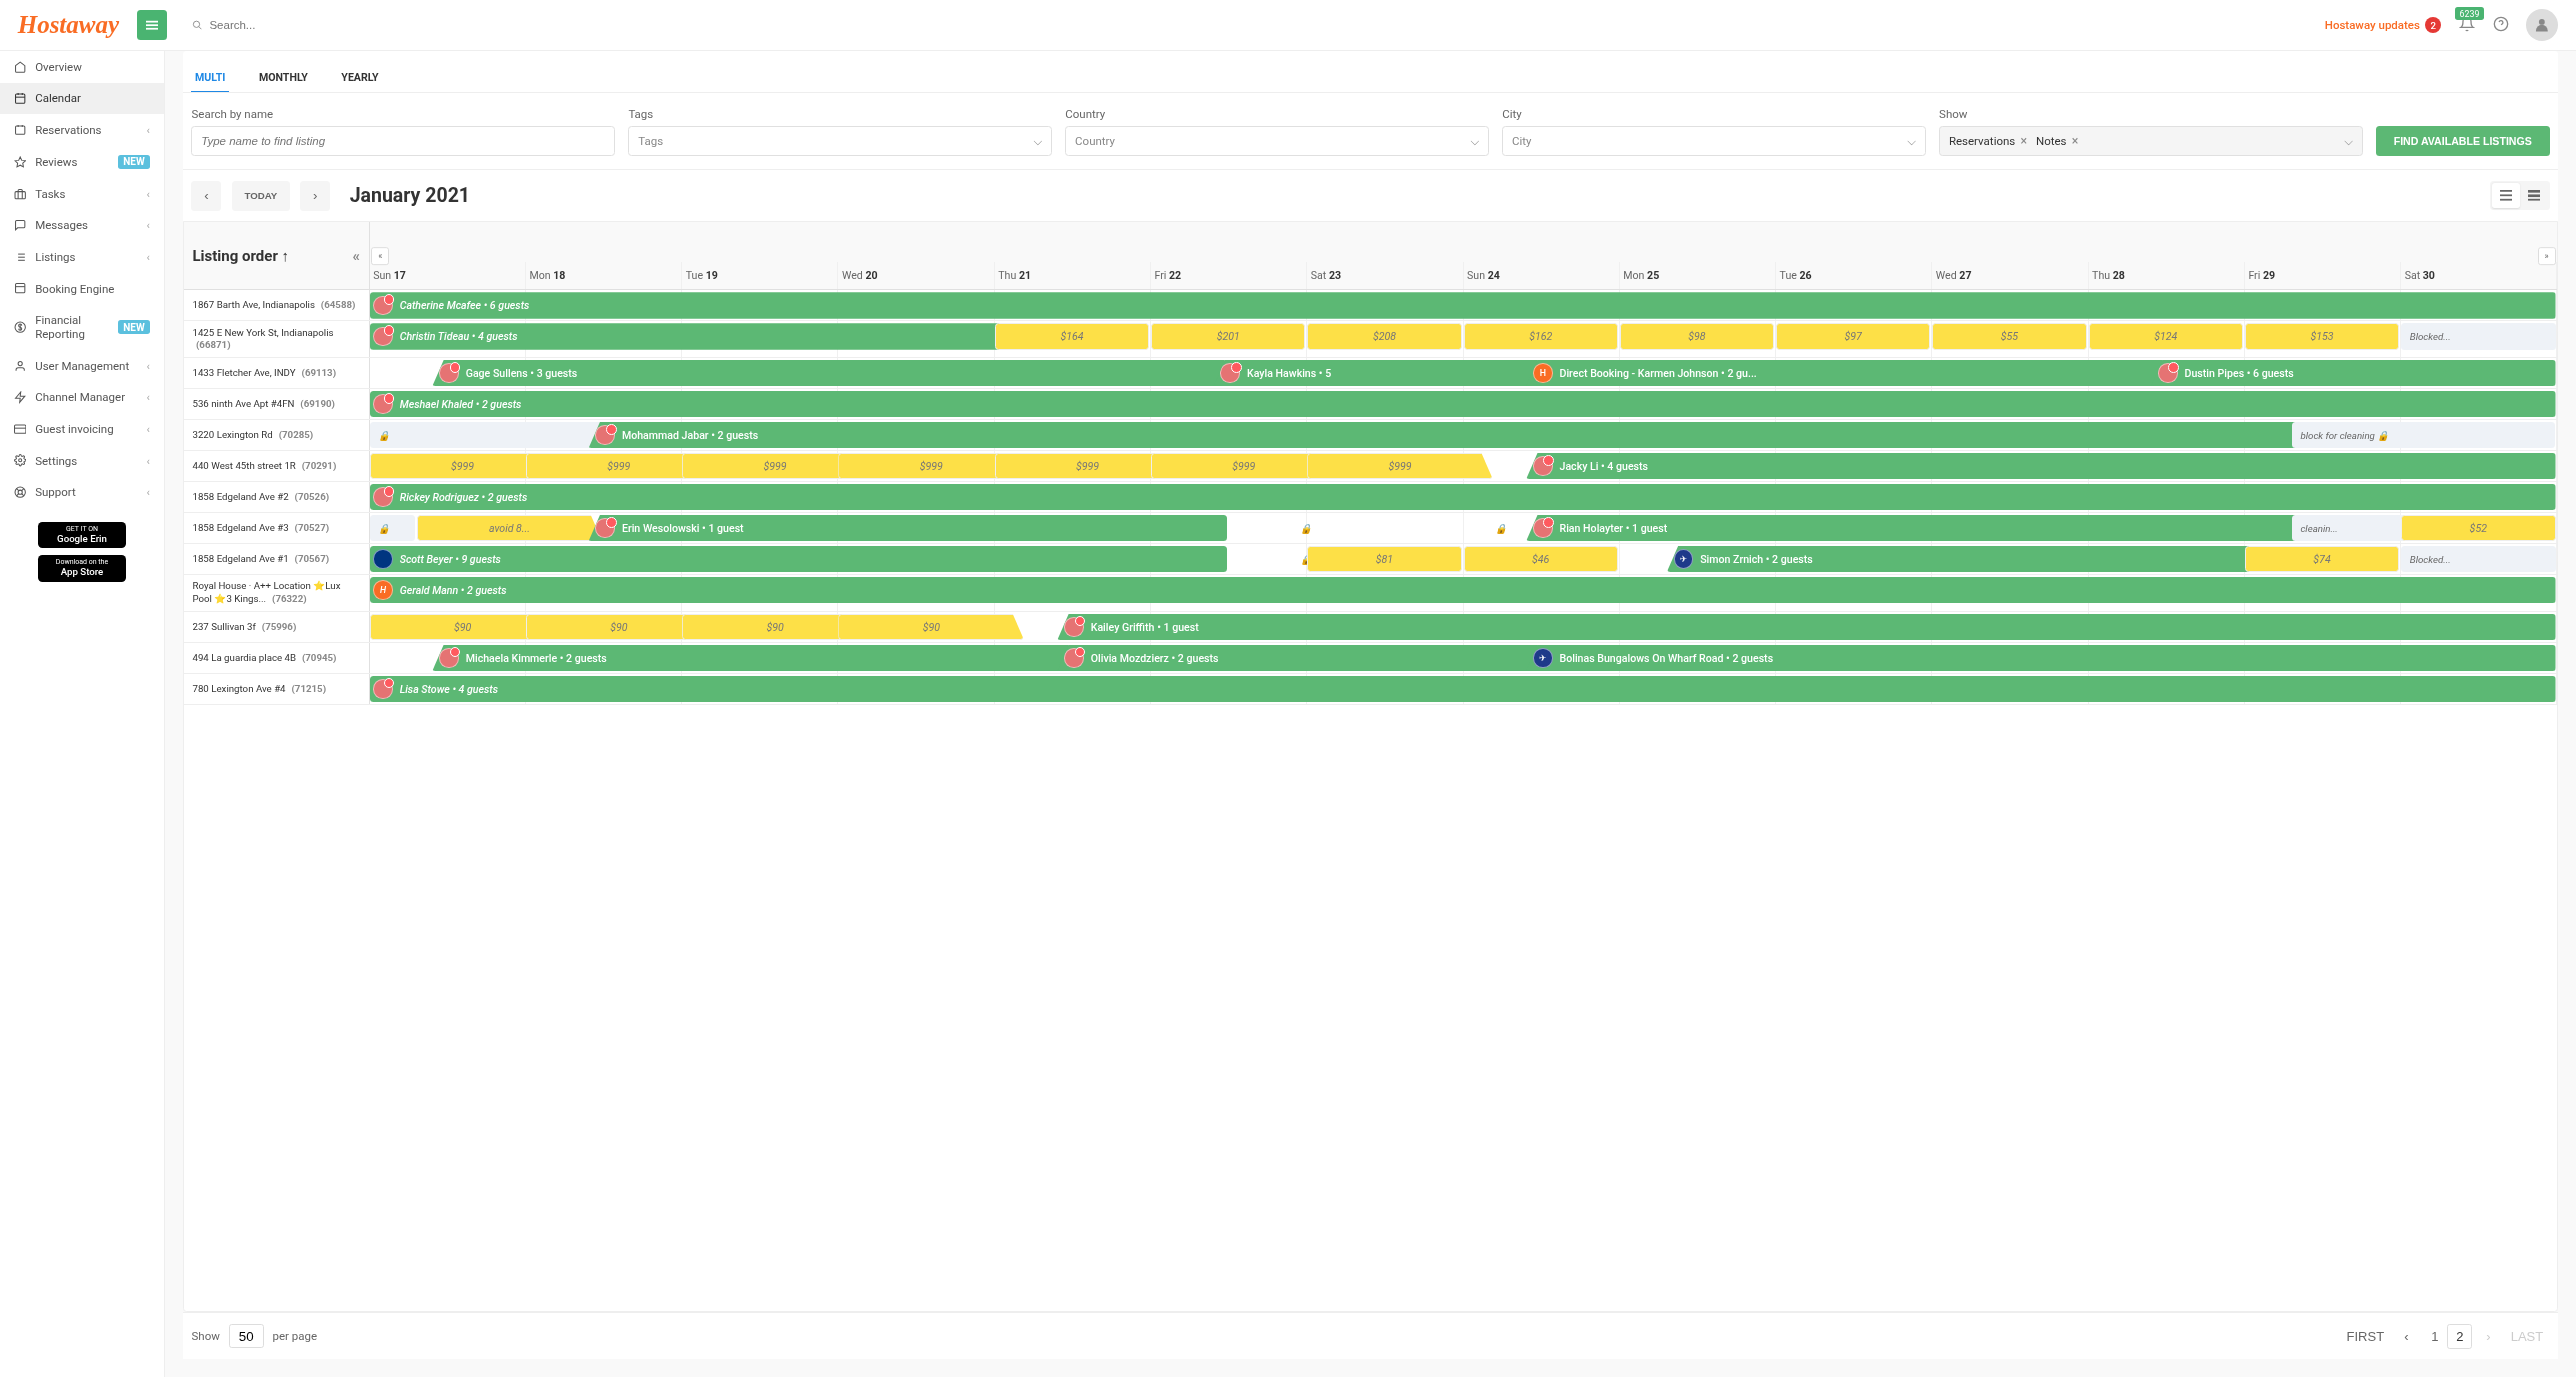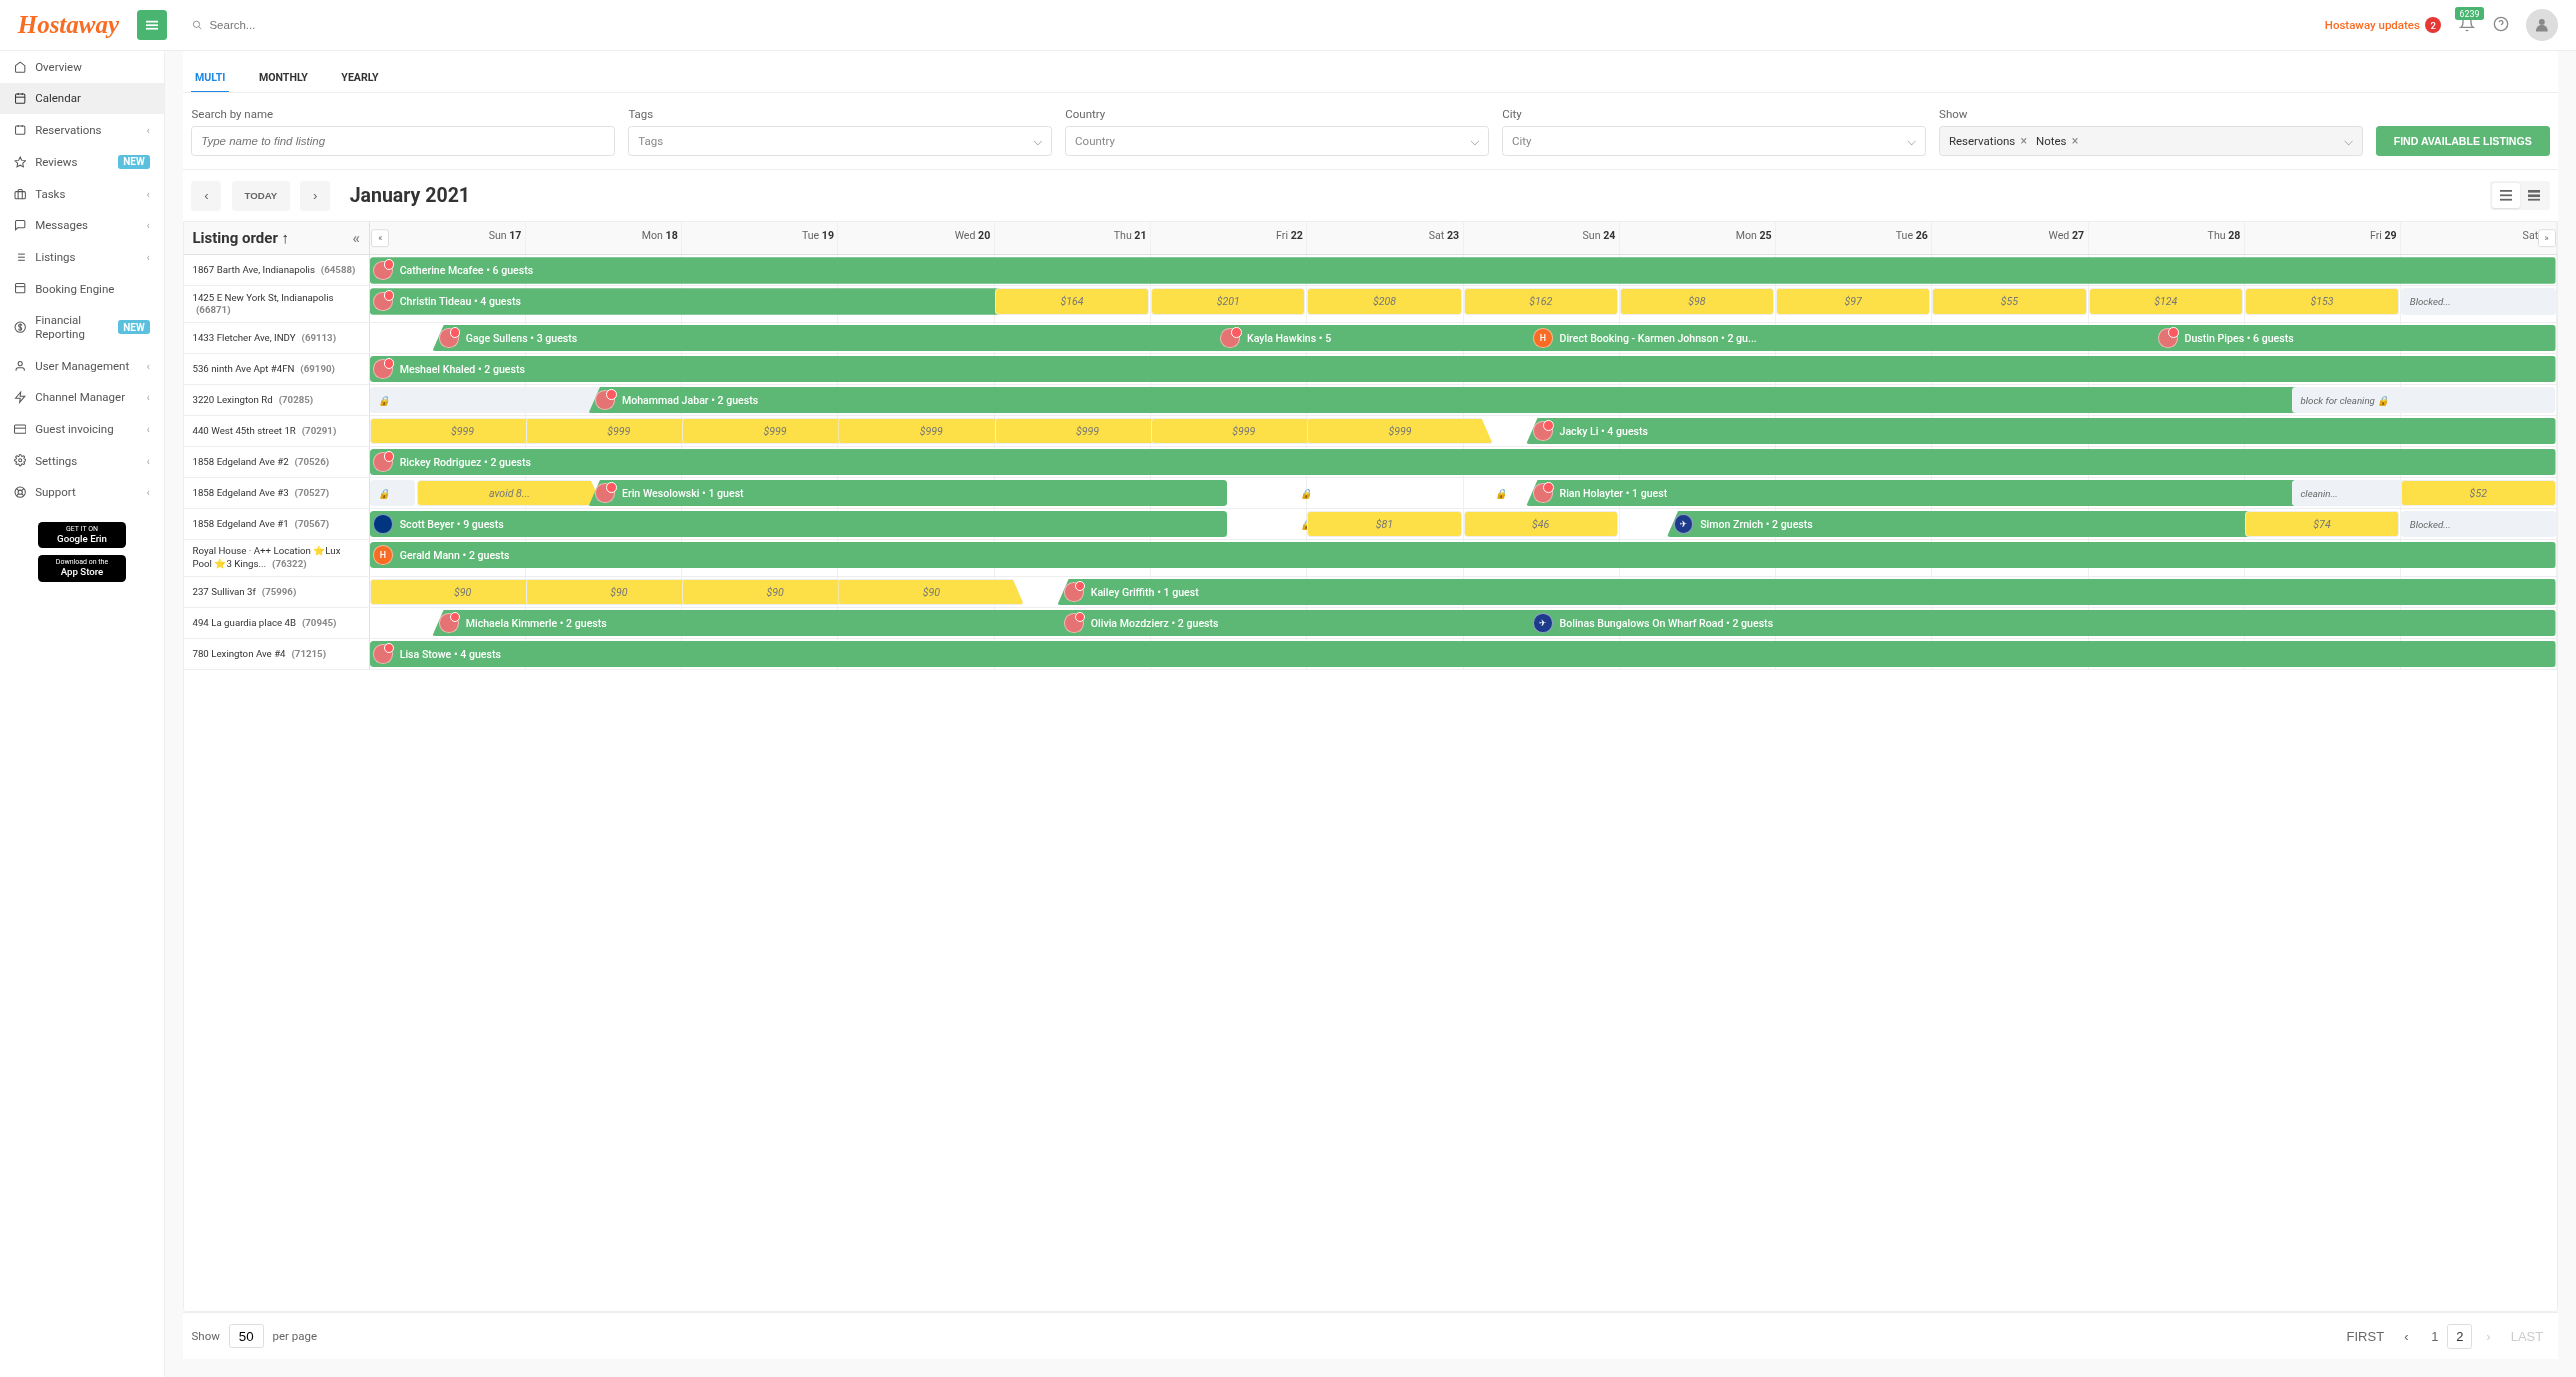--- a/index.html
+++ b/index.html
@@ -56,36 +56,36 @@
 .view-toggle { margin-left: auto; display: flex; background: #f5f5f5; border-radius: 3.5px; padding: 1.8px; }
 .view-toggle button { width: 28px; height: 25px; border: none; background: transparent; cursor: pointer; border-radius: 2.7px; color: #666; display:flex; align-items:center; justify-content:center;}
 .view-toggle button.active { background: #fff; box-shadow: 0 0.9px 1.8px rgba(0,0,0,0.1); }
 
 
 .calendar { flex: 1; display: flex; flex-direction: column; overflow: hidden; background: #fff; border: 0.9px solid #eee; border-radius: 0 0 3.5px 3.5px;}
 .cal-row-header { display: flex; border-bottom: 0.9px solid #e0e0e0; background: #f9f9f9; }
 .listing-header-cell { width: 186px; padding: 7px 8.8px; font-weight: bold; font-size: 15px; display: flex; align-items: center; flex-shrink: 0; border-right: 0.9px solid #e0e0e0; position: relative; gap: 36px;}
 .listing-header-cell .collapse-icon { margin-left: auto; color: #888; cursor: pointer; }
 .date-header-cells { flex: 1; display: flex; position: relative; }
-.date-cell { flex: 1; min-width: 64px; text-align: right; padding: 7px 3.5px; font-size: 10.6px; color: #666; border-right: 0.9px solid #f0f0f0; }
+.date-cell { flex: 1; min-width: 64px; text-align: left; padding: 7px 3.5px; font-size: 10.6px; color: #666; border-right: 0.9px solid #f0f0f0; margin-top: 40px; }
 .date-cell .day { font-weight: bold; color: #333; }
 .date-nav-arrow { position: absolute; top: 50%; transform: translateY(-50%); width: 17.7px; height: 17.7px; background: #fff; border: 0.9px solid #ddd; border-radius: 2.7px; display: flex; align-items: center; justify-content: center; cursor: pointer; z-index: 5; font-size: 8.8px; color: #666;}
 .date-nav-arrow.left { left: 1.8px; }
 .date-nav-arrow.right { right: 1.8px; }
 
 .cal-body { flex: 1; overflow-y: auto; overflow-x: hidden; }
 .cal-row { display: flex; border-bottom: 0.9px solid #eee; min-height: 31px; }
 .listing-cell { width: 186px; padding: 5.3px 8.8px; font-size: 9.7px; border-right: 0.9px solid #e0e0e0; flex-shrink: 0; display: flex; align-items: center; line-height: 1.3; }
 .listing-cell .id { color: #888; margin-left: 3.5px; font-weight: bold; }
 .timeline-cell { flex: 1; position: relative; display: flex; }
 .day-bg { flex: 1; min-width: 64px; border-right: 0.9px solid #f0f0f0; }
 .booking-layer { position: absolute; inset: 1.8px 0; }
 
 .booking { position: absolute; height: 26.5px; top: 0; background: #5cb874; border-radius: 3.5px; display: flex; align-items: center; padding: 0 7px; color: #fff; font-size: 10.6px; font-weight: 500; gap: 7px; overflow: hidden; white-space: nowrap; clip-path: polygon(11.5px 0, 100% 0, 100% 100%, 0 100%); }
-.booking.start-before { clip-path: polygon(0 0, 100% 0, 100% 100%, 0 100%); padding-left: 3.5px; }
+.booking.start-before { clip-path: polygon(0 0, 100% 0, 100% 100%, 0 100%); padding-left: 3.5px; font-style: italic; }
 .booking .avatar-sm { width: 19.5px; height: 19.5px; border-radius: 50%; background: #e57373; flex-shrink: 0; border: 0.9px solid rgba(255,255,255,0.5); display:flex; align-items:center; justify-content:center; font-size:8.8px; position:relative; overflow:visible;}
 .booking .avatar-sm::after { content:''; position:absolute; top:-2.7px; right:-2.7px; width:8.8px; height:8.8px; background:#ff5a5f; border-radius:50%; border:0.9px solid #fff;}
 .booking.h-avatar .avatar-sm { background: #f96c24; }
 .booking.h-avatar .avatar-sm::after { display: none; }
 .booking.blue-avatar .avatar-sm { background: #1e3a8a; }
 .booking.blue-avatar .avatar-sm::after { display: none; }
 .booking.ex-avatar .avatar-sm { background: #003580; }
 .booking.ex-avatar .avatar-sm::after { display: none; }
 
 .price-cell { position: absolute; height: 26.5px; top: 0; display: flex; align-items: center; justify-content: center; font-size: 10.6px; font-style: italic; color: #777; background: #fde047; border: 0.9px solid #eee; border-radius: 3.5px; clip-path: polygon(0 0, calc(100% - 11.5px) 0, 100% 100%, 0 100%); }

